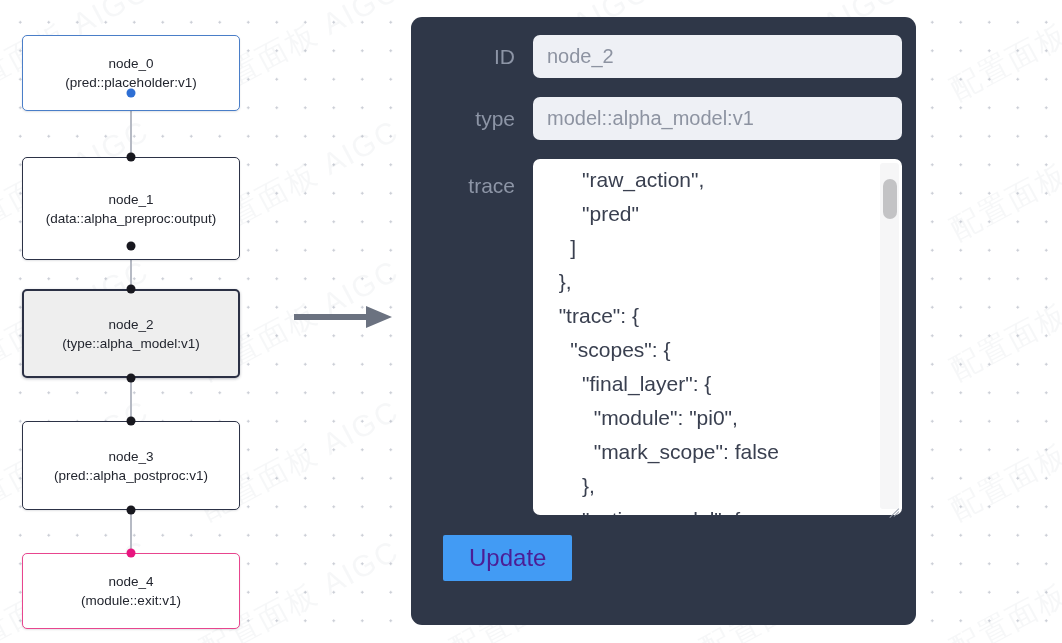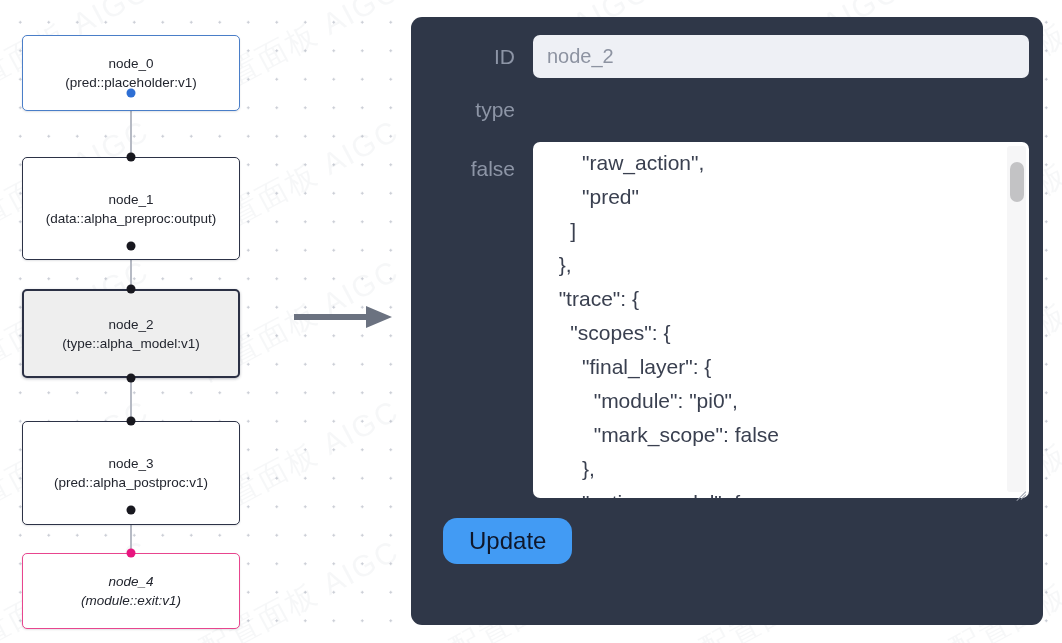--- a/index.html
+++ b/index.html
@@ -106,21 +106,21 @@
     letter-spacing: 1px;
     text-align: left;
     padding-left: 8px;
     font-family: "DejaVu Sans", "Liberation Sans", sans-serif;
   }
 
   
   #panel {
     position: absolute;
     left: 411px; top: 17px;
-    width: 632px; height: 608px;
+    width: 505px; height: 608px;
     background: #2f3748;
     border-radius: 11px;
     box-sizing: border-box;
     padding: 18px 14px 0 14px;
     overflow: hidden;
   }
   .field-row {
     display: flex;
     align-items: center;
     margin-bottom: 19px;
@@ -207,23 +207,23 @@
     transform-origin: right center;
     transform: rotate(-45deg);
   }
   .resize-grip:before { width: 13px; bottom: 4px; }
   .resize-grip:after  { width: 7px;  bottom: 1px; }
 
   #update-button {
     margin-top: 20px;
     margin-left: 18px;
     background: #429bf4;
-    color: #0f172a;
+    color: #4c1d95;
     border: none;
-    border-radius: 14px;
+    border-radius: 2px;
     font-size: 24px;
     font-family: "Liberation Sans", sans-serif;
     padding: 9px 26px;
     cursor: pointer;
     display: inline-block;
     line-height: 28px;
   }
 </style>
 </head>
 <body>
@@ -281,30 +281,30 @@
 
   <div class="node selected" style="left:22px; top:289px; width:218px; height:89px;">
     <div class="label">
       <span>node_2</span><br>
       <span>(type::alpha_model:v1)</span>
     </div>
   </div>
   <div class="handle" style="left:131px; top:289px;"></div>
   <div class="handle" style="left:131px; top:378px;"></div>
 
-  <div class="node" style="left:22px; top:421px; width:218px; height:104px;">
+  <div class="node" style="left:22px; top:421px; width:218px; height:89px;">
     <div class="label">
       <span>node_3</span><br>
       <span>(pred::alpha_postproc:v1)</span>
     </div>
   </div>
   <div class="handle" style="left:131px; top:421px;"></div>
   <div class="handle" style="left:131px; top:510px;"></div>
 
-  <div class="node output-node" style="left:22px; top:553px; width:218px; height:76px;font-style:italic;">
+  <div class="node output-node" style="left:22px; top:553px; width:218px; height:76px;">
     <div class="label">
       <span>node_4</span><br>
       <span>(module::exit:v1)</span>
     </div>
   </div>
   <div class="handle pink" style="left:131px; top:553px;"></div>
 </div>
 
 <div id="arrow-group">
   <svg width="104" height="36" viewBox="0 0 104 36" style="display:block; margin-top:4px;">
@@ -314,24 +314,25 @@
 
 <div id="panel">
 
   <div class="field-row">
     <div class="field-label">ID</div>
     <input class="field-input" type="text" value="node_2" style="">
   </div>
 
   <div class="field-row">
     <div class="field-label">type</div>
+    <input class="field-input" type="text" value="model::alpha_model:v1" style="">
   </div>
 
   <div class="config-row">
-    <div class="field-label">false</div>
+    <div class="field-label">trace</div>
     <div class="ta-wrap">
       <textarea class="config-textarea" spellcheck="false" style="">      "raw_action",
       "pred"
     ]
   },
   "trace": {
     "scopes": {
       "final_layer": {
         "module": "pi0",
         "mark_scope": false

